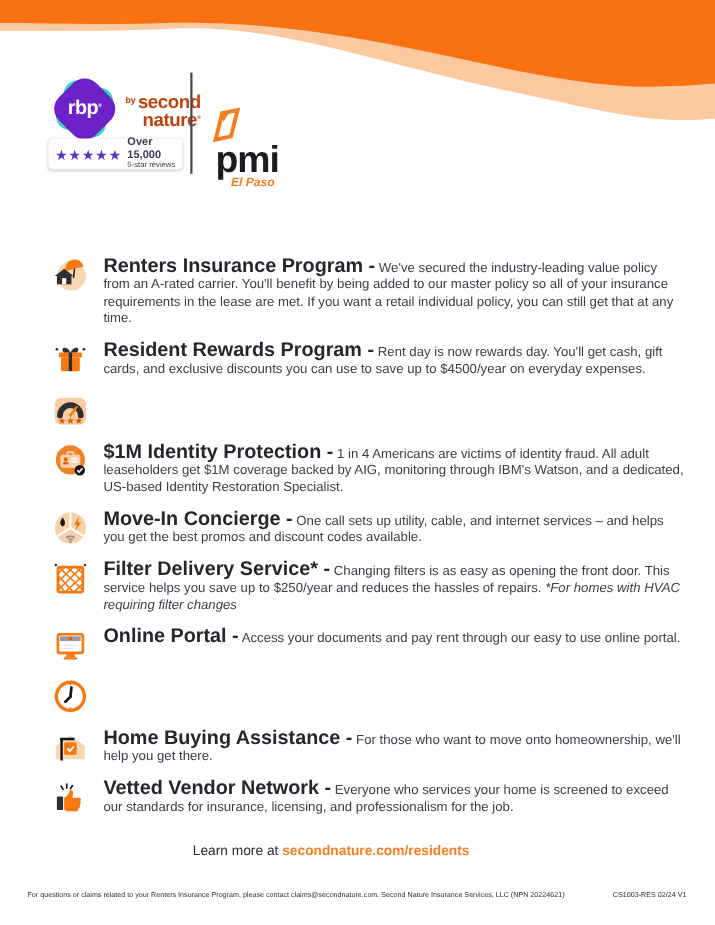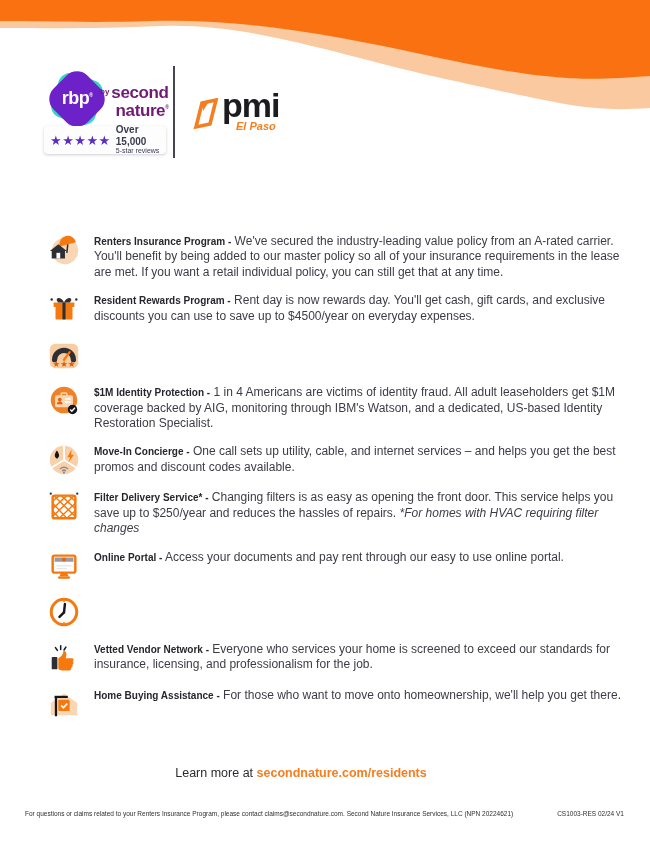--- a/index.html
+++ b/index.html
@@ -9,50 +9,50 @@
   .wave{position:absolute;top:0;left:0;width:650px;height:140px;}
   
   .rbp-badge{position:absolute;left:46px;top:68px;width:62px;height:62px;}
   .rbp-teal{position:absolute;left:8px;top:8px;width:46px;height:46px;background:#35d6c3;
             border-radius:12px;transform:rotate(18deg);}
   .rbp-purple{position:absolute;left:7px;top:7px;width:48px;height:48px;background:#6d22c9;
             border-radius:15px;transform:rotate(45deg);}
   .rbp-text{position:absolute;left:0;top:20px;width:62px;text-align:center;color:#fff;
             font-size:18px;font-weight:bold;letter-spacing:-0.5px;}
   .rbp-reg{font-size:5px;vertical-align:super;}
-  .byline{position:absolute;left:100px;top:86px;color:#701a75;line-height:1;}
+  .byline{position:absolute;left:114px;top:86px;color:#c2410c;line-height:1;}
   .byline .by{font-size:8px;font-weight:bold;vertical-align:top;position:relative;top:2px;margin-right:2px;}
   .byline .brand{display:inline-block;font-size:17px;font-weight:bold;letter-spacing:-0.4px;}
   .byline .brand div{line-height:14px;}
   .byline .brand .l2{text-align:right;}
   .byline .reg{font-size:5px;vertical-align:super;}
   .stars-badge{position:absolute;left:44px;top:126px;width:122px;height:28px;background:#fdfdfd;
                border-radius:4px;box-shadow:0 1px 3px rgba(60,60,90,.25);display:flex;
                align-items:center;gap:5px;padding:0 6px;box-sizing:border-box;}
   .stars{color:#5a2fc0;font-size:13px;letter-spacing:0.5px;line-height:1;}
   .stars-text{line-height:1.15;color:#3a3a52;}
   .stars-text .t1{font-size:10px;font-weight:bold;}
   .stars-text .t2{font-size:7px;}
   .divider{position:absolute;left:173px;top:66px;width:2px;height:92px;background:#46464e;}
-  .pmi{position:absolute;left:193px;top:90px;display:flex;align-items:flex-start;}
+  .pmi{position:absolute;left:193px;top:90px;display:flex;align-items:flex-start;flex-direction:column;}
   .pmi-icon{margin-top:8px;}
   .pmi-text{margin-left:3px;line-height:1;}
   .pmi-name{font-size:34px;font-weight:bold;color:#1c1c20;letter-spacing:-1px;line-height:30px;}
   .pmi-loc{font-size:11px;font-weight:bold;color:#f57e20;margin-left:14px;margin-top:1px;font-style:italic;}
   
   .headline{position:absolute;left:47px;top:184px;width:580px;font-size:22.5px;
             letter-spacing:-0.3px;color:#2b2b31;white-space:nowrap;}
   .headline .hl{color:#f4790f;font-weight:bold;background:#fbdcba;padding:2px 4px 1px 4px;
                 border-radius:2px;}
   
   .benefits{position:absolute;left:47px;top:233px;width:577px;}
   .benefit{display:flex;gap:13px;margin-bottom:12px;align-items:flex-start;}
   .benefit .icon{flex:0 0 34px;width:34px;height:34px;}
   .benefit p{margin:0;font-size:12px;line-height:15.4px;color:#3c3c45;padding-top:1px;}
-  .benefit strong{font-size:10px;color:#26262c;}
+  .benefit strong{font-size:18px;color:#26262c;}
   .benefit .note{font-style:italic;}
   
   .learn-more{position:absolute;left:0;top:766px;width:602px;text-align:center;
               font-size:12.5px;color:#2b2b31;}
   .learn-more b{color:#f57e20;}
   .fine-print{position:absolute;left:0;top:810px;width:650px;display:flex;
               justify-content:space-between;box-sizing:border-box;padding:0 26px 0 25px;
               font-size:6.5px;color:#2f2f35;}
 </style>
 </head>
@@ -204,42 +204,42 @@
         <circle cx="18" cy="18" r="13.5" fill="#ffffff" stroke="#f5790f" stroke-width="3.2"></circle>
         <circle cx="18" cy="6.5" r="1" fill="#f5790f"></circle>
           <circle cx="18" cy="29.5" r="1" fill="#f5790f"></circle>
         <line x1="18" y1="18.5" x2="19" y2="9.5" stroke="#17171c" stroke-width="2.6" stroke-linecap="round"></line>
         <line x1="18" y1="18.5" x2="13.2" y2="23.2" stroke="#17171c" stroke-width="2.6" stroke-linecap="round"></line>
       </svg>
     </div>
 
     <div class="benefit">
       <svg class="icon" viewBox="0 0 36 36">
+        <path d="M4 17 L18 7 L32 17 V30 H4 Z" fill="#fad7b4"></path>
+        <line x1="9.5" y1="10.5" x2="9.5" y2="31" stroke="#17171c" stroke-width="2.4"></line>
+        <line x1="8" y1="10.5" x2="22" y2="10.5" stroke="#17171c" stroke-width="2.4"></line>
+        <rect x="12" y="13.5" width="12" height="12" rx="1.5" fill="#f5790f"></rect>
+        <path d="M15 19.5 l2.4 2.5 4-4.6" stroke="#ffffff" stroke-width="1.8" fill="none"></path>
+      </svg>
+      <p><strong>Home Buying Assistance -</strong><span> For those who want to move onto homeownership, we'll help you get there.</span></p>
+    </div>
+
+    <div class="benefit">
+      <svg class="icon" viewBox="0 0 36 36">
         <g stroke="#17171c" stroke-width="1.6" stroke-linecap="round">
           <line x1="9" y1="7" x2="11" y2="10"></line>
             <line x1="14.5" y1="5" x2="14.5" y2="9"></line>
           <line x1="20" y1="6.5" x2="18" y2="9.5"></line>
         </g>
         <rect x="5" y="17" width="6" height="13" rx="1" fill="#2e2e35"></rect>
         <path d="M12 29.5 V18 c3-1 5-4 5.5-7.5 2.6 0 3.6 2 2.9 5.4 l-.6 2.3 h6.4 c2 0 2.6 2.4 1 3.5 1.3 1 .9 3 -.4 3.5 1 1.2 .3 2.9 -1.2 3.2 .6 1.5 -.5 2.8 -2 2.8 h-7.6 c-1.6 0 -3.1-.7-4-1.7 z" fill="#f5790f"></path>
       </svg>
       <p><strong>Vetted Vendor Network -</strong><span> Everyone who services your home is screened to exceed our standards for insurance, licensing, and professionalism for the job.</span></p>
     </div>
 
-    <div class="benefit">
-      <svg class="icon" viewBox="0 0 36 36">
-        <path d="M4 17 L18 7 L32 17 V30 H4 Z" fill="#fad7b4"></path>
-        <line x1="9.5" y1="10.5" x2="9.5" y2="31" stroke="#17171c" stroke-width="2.4"></line>
-        <line x1="8" y1="10.5" x2="22" y2="10.5" stroke="#17171c" stroke-width="2.4"></line>
-        <rect x="12" y="13.5" width="12" height="12" rx="1.5" fill="#f5790f"></rect>
-        <path d="M15 19.5 l2.4 2.5 4-4.6" stroke="#ffffff" stroke-width="1.8" fill="none"></path>
-      </svg>
-      <p><strong>Home Buying Assistance -</strong><span> For those who want to move onto homeownership, we'll help you get there.</span></p>
-    </div>
-
   </div>
 
   <div class="learn-more">
     <span>Learn more at </span><b>secondnature.com/residents</b>
   </div>
 
   <div class="fine-print">
     <span>For questions or claims related to your Renters Insurance Program, please contact claims@secondnature.com. Second Nature Insurance Services, LLC (NPN 20224621)</span>
     <span>CS1003-RES 02/24 V1</span>
   </div>

